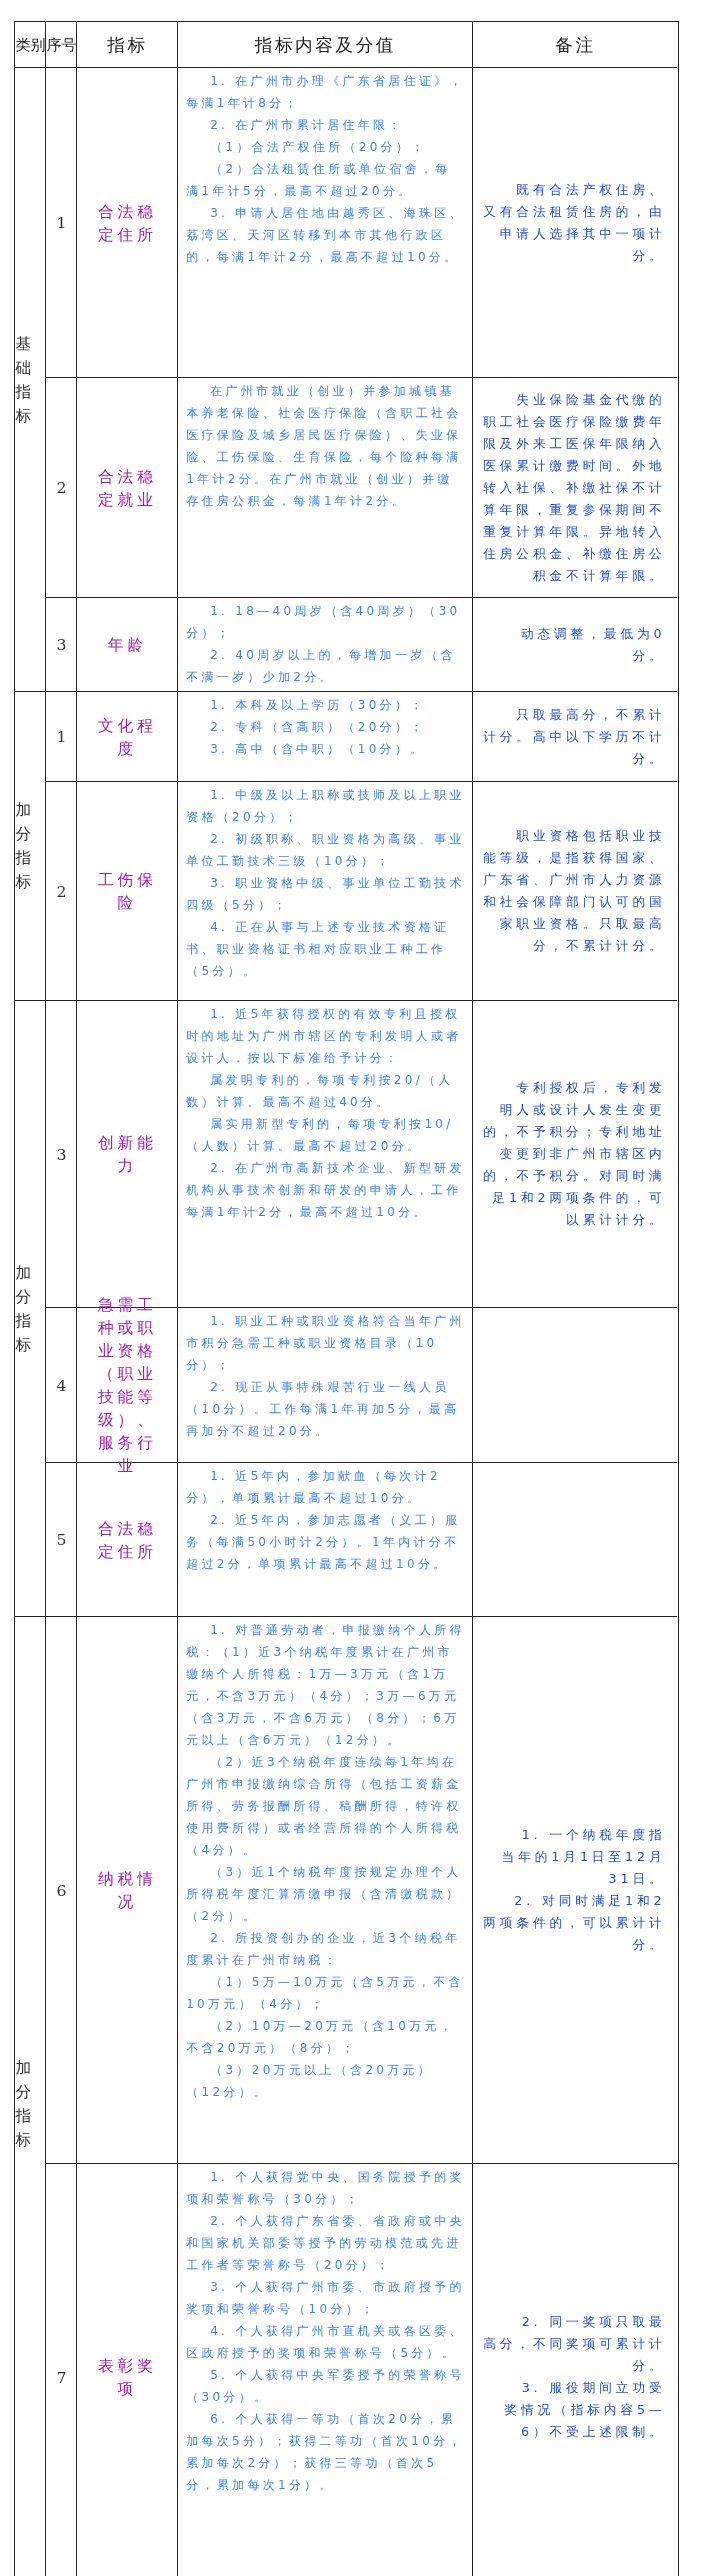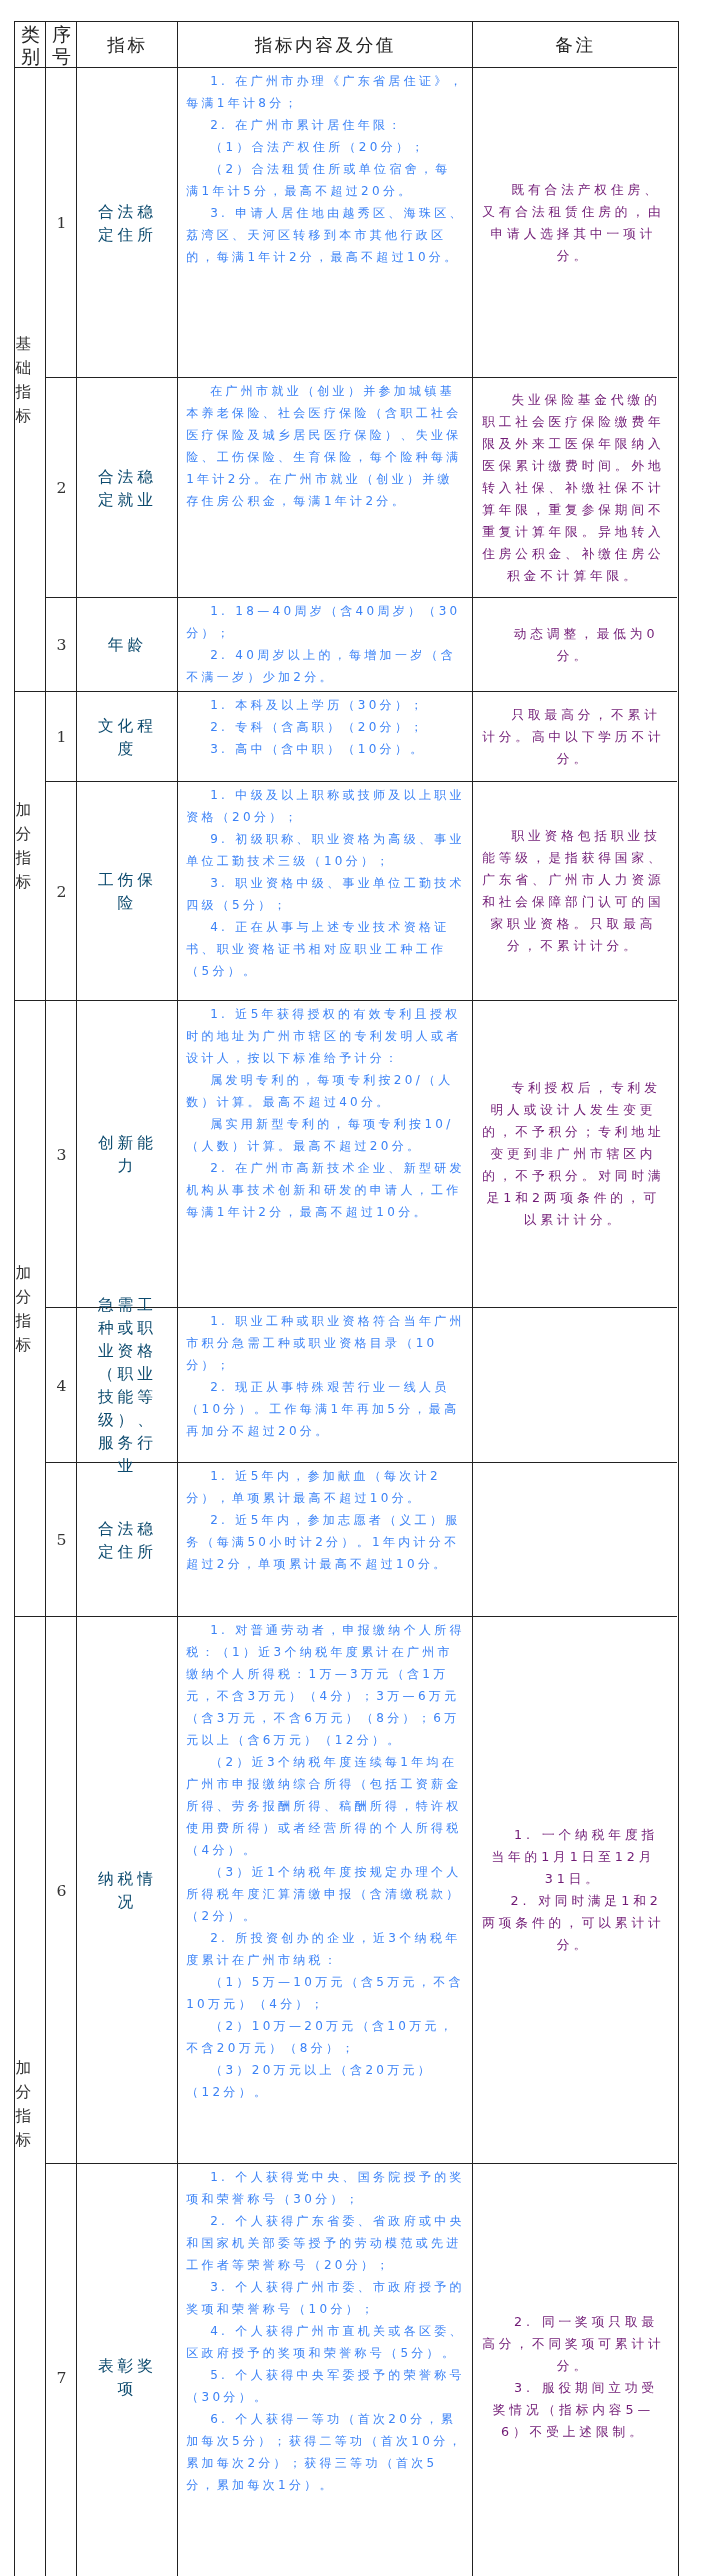--- a/index.html
+++ b/index.html
@@ -10,29 +10,29 @@
   .row.top { border-top: 1.3px solid #222; }
   .cell { box-sizing: border-box; border-bottom: 1.3px solid #222; border-right: 1.3px solid #222;
           display: flex; align-items: center; justify-content: center; text-align: center; }
   .cell:last-child { border-right: none; }
   .c-cat { width: 31px; }
   .c-no { width: 31px; }
   .c-ind { width: 101px; }
   .c-content { width: 295px; }
   .c-note { width: 204px; }
   .hdr .cell { font-size: 17.6px; letter-spacing: 2.6px; height: 46px; line-height: 22px; }
-  .hdr .c-cat, .hdr .c-no { font-size: 19px; letter-spacing: 0; }
+  .hdr .c-cat, .hdr .c-no { font-size: 15px; letter-spacing: 0; }
   .cat-text { font-size: 15.7px; line-height: 24px; width: 15.7px; word-break: break-all; color: #333; }
   .no-text { font-size: 15.7px; font-family: "DejaVu Serif", "Liberation Serif", serif; color: #333; }
-  .ind-text { font-size: 15.7px; letter-spacing: 3.9px; line-height: 23px; padding: 0 11.8px; color: #0c4a6e; }
+  .ind-text { font-size: 15.7px; letter-spacing: 3.9px; line-height: 23px; padding: 0 11.8px; color: #a21caf; }
   .content { display: block; text-align: left; justify-content: flex-start; align-items: flex-start;
              font-size: 12px; line-height: 22px; letter-spacing: 3.3px; padding: 2px 6.5px 2px 7.8px; color: #3b82f6; }
   .content p, .note p { margin: 0; text-indent: 2em; }
-  .note { display: flex; flex-direction: column; justify-content: center; text-align: center;
-          font-size: 12.7px; line-height: 22px; letter-spacing: 3.9px; padding: 2px 11.8px 2px 7.8px; color: #701a75; }
+  .note { display: flex; flex-direction: column; justify-content: center; text-align: right;
+          font-size: 12.7px; line-height: 22px; letter-spacing: 3.9px; padding: 2px 11.8px 2px 7.8px; color: #1d4ed8; }
   .group { display: flex; border-left: 1.3px solid #222; border-right: 1.3px solid #222; }
   .group > .c-cat { border-right: 1.3px solid #222; border-bottom: 1.3px solid #222; box-sizing: border-box;
                     display: flex; align-items: center; }
   .group > .rows { flex: 1; display: flex; flex-direction: column; }
   .sub { display: flex; }
   .sub .cell.c-no { width: 31px; }
 </style>
 </head>
 <body>
 
@@ -122,21 +122,21 @@
           </div>
           <div class="sub" style="height: 219px;">
             <div class="cell c-no">
               <span class="no-text">2</span>
             </div>
             <div class="cell c-ind">
               <span class="ind-text">工伤保险</span>
             </div>
             <div class="cell c-content content">
               <p>1. 中级及以上职称或技师及以上职业资格（20分）；</p>
-              <p>9. 初级职称、职业资格为高级、事业单位工勤技术三级（10分）；</p>
+              <p>2. 初级职称、职业资格为高级、事业单位工勤技术三级（10分）；</p>
               <p>3. 职业资格中级、事业单位工勤技术四级（5分）；</p>
               <p>4. 正在从事与上述专业技术资格证书、职业资格证书相对应职业工种工作（5分）。</p>
             </div>
             <div class="cell c-note note">
               <p>职业资格包括职业技能等级，是指获得国家、广东省、广州市人力资源和社会保障部门认可的国家职业资格。只取最高分，不累计计分。</p>
             </div>
           </div>
         </div>
       </div>
       <div class="group">

